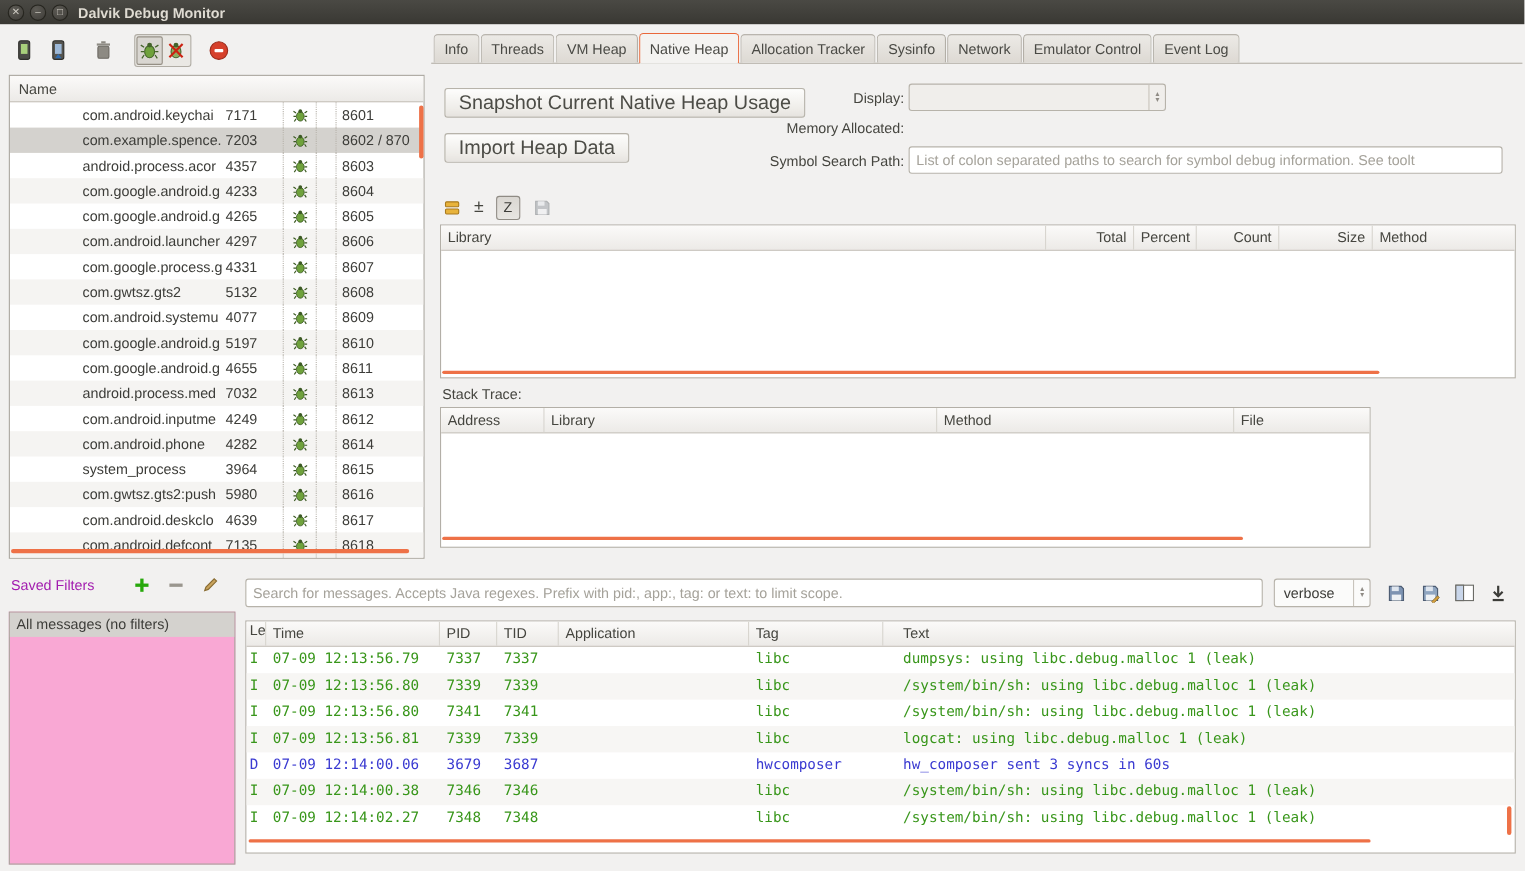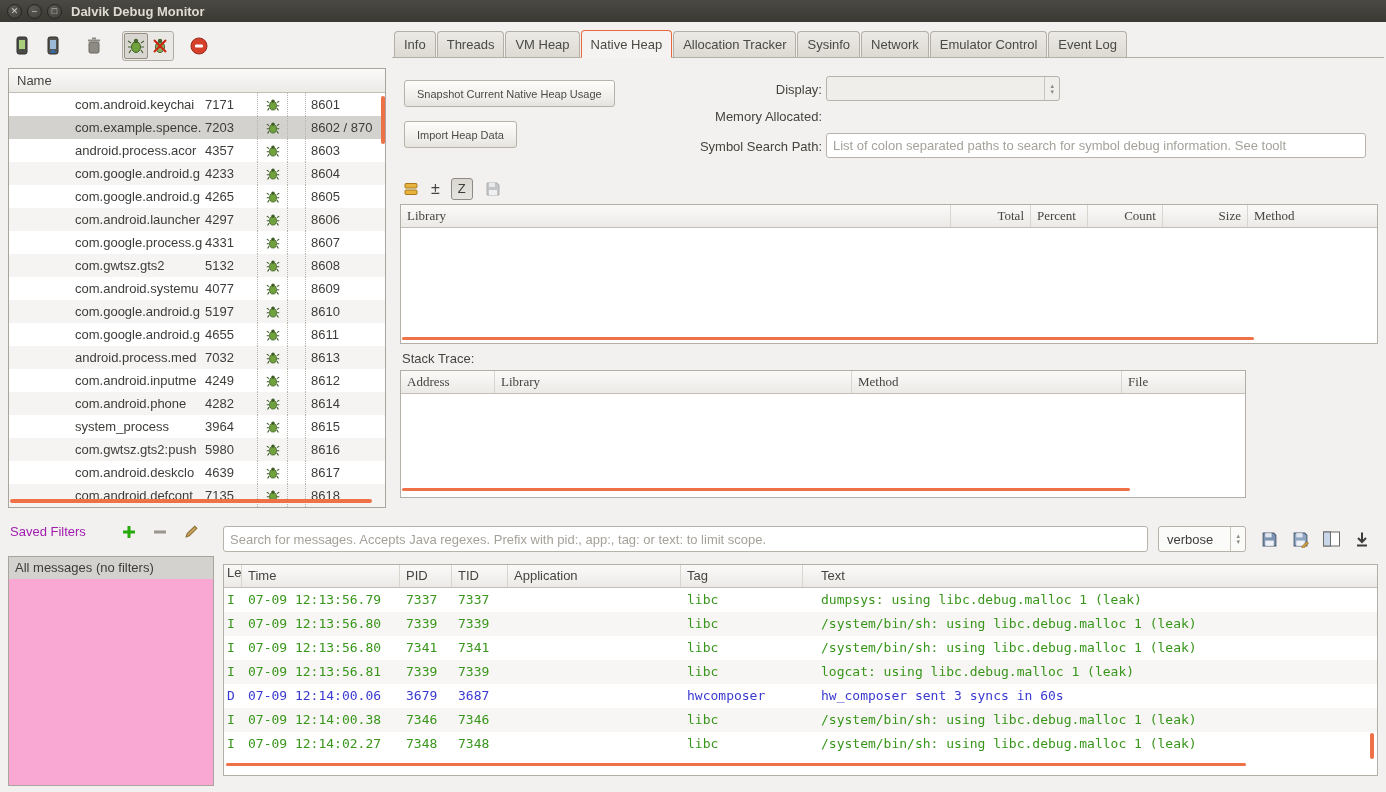--- a/index.html
+++ b/index.html
@@ -48,21 +48,21 @@
   .tabbar { position:absolute; left:2px; top:7px; width:992px; height:29px;
     display:flex; align-items:flex-end; border-bottom:1px solid #b3afa7; padding-left:2px; }
   .tab { height:26px; padding:5px 9px 0; background:linear-gradient(#eceae6,#ddd9d3);
     border:1px solid #b3afa7; border-bottom:none; border-radius:4px 4px 0 0;
     margin-right:1px; color:#4a4a45; cursor:pointer; white-space:nowrap; }
   .tab.active { background:#f4f3f1; border:1px solid #e9673a; border-bottom:1px solid #f4f3f1;
     margin-bottom:-1px; height:28px; padding-top:6px; }
 
   .btn { position:absolute; height:27px; padding:0 12px;
     background:linear-gradient(#fdfdfc,#efede9 70%,#e6e3df);
-    border:1px solid #b7b3aa; border-radius:3px; color:#4c4c46; font-size:11px; font-family:inherit; cursor:pointer; }
+    border:1px solid #b7b3aa; border-radius:3px; color:#4c4c46; font-size:18px; font-family:inherit; cursor:pointer; }
   .snapshot-btn { left:14px; top:58px; }
   .import-btn { left:14px; top:99px; }
 
   .fieldlbl { position:absolute; width:252px; left:180px; text-align:right; color:#45453f; }
   .display-lbl { top:60px; }
   .memory-lbl { top:87px; }
   .symbol-lbl { top:117px; }
 
   .combo { background:linear-gradient(#fcfcfb,#efedea); border:1px solid #b7b3aa;
     border-radius:3px; display:flex; align-items:center; cursor:pointer; }
@@ -74,21 +74,21 @@
     font-family:inherit; font-size:13px; color:#3c3c38; }
   .txt::placeholder { color:#a5a29a; opacity:1; }
   .symbol-input { position:absolute; left:436px; top:111px; width:540px; height:25px; }
 
   .mini-toolbar { position:absolute; left:12px; top:155px; height:24px; display:flex; align-items:center; gap:11px; }
   .pm-icon { font-size:16px; color:#45453f; cursor:pointer; }
   .zbtn { width:22px; height:22px; border:1px solid #8f8b84;
     background:linear-gradient(#dad7d2,#e7e5e1); border-radius:3px; text-align:center; line-height:20px; cursor:pointer; }
   .icon-disabled { opacity:.45; }
 
-  .data-table { position:absolute; background:#fff; border:1px solid #b3afa7; overflow:hidden;font-family:Liberation Serif, serif; }
+  .data-table { position:absolute; background:#fff; border:1px solid #b3afa7; overflow:hidden; }
   .lib-table  { left:10px; top:182px; width:978px; height:140px; }
   .stack-table{ left:10px; top:348px; width:846px; height:128px; }
   .th-row { display:flex; height:23px; background:linear-gradient(#fbfaf9,#eceae7);
     border-bottom:1px solid #c2beb6; color:#45453f; }
   .th { padding:3px 6px 0; border-right:1px solid #d8d5cf; overflow:hidden; white-space:nowrap; }
   .lt-lib{width:550px;} .lt-total{width:80px; text-align:right;} .lt-pct{width:57px;}
   .lt-count{width:75px; text-align:right;} .lt-size{width:85px; text-align:right;} .lt-method{flex:1; border-right:none;}
   .st-addr{width:94px;} .st-lib{width:357px;} .st-method{width:270px;} .st-file{flex:1; border-right:none;}
   .lib-hline   { position:absolute; left:1px; bottom:3px; width:852px; height:3px; background:#ee7147; border-radius:2px; }
   .stack-hline { position:absolute; left:1px; bottom:6px; width:728px; height:3px; background:#ee7147; border-radius:2px; }

